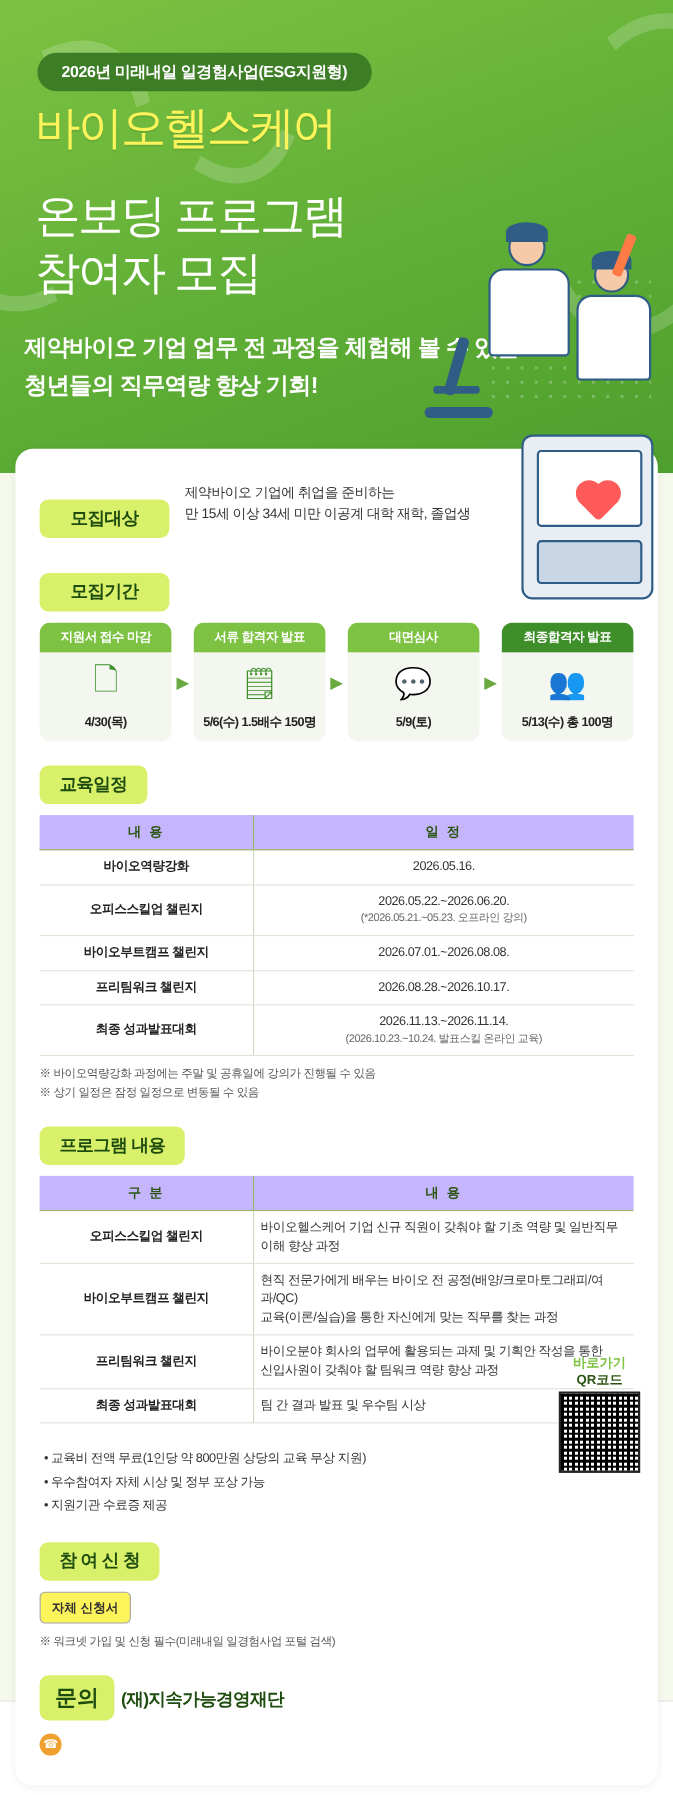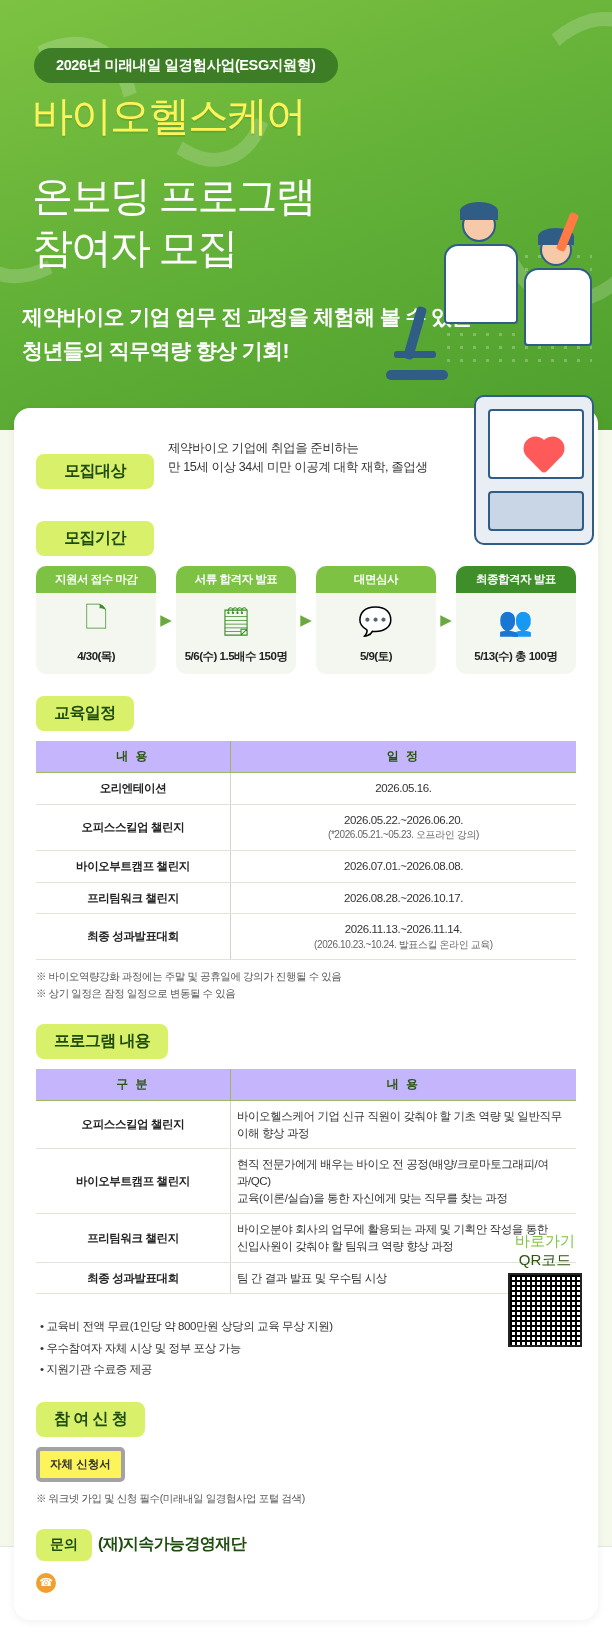--- a/index.html
+++ b/index.html
@@ -158,37 +158,37 @@
   .tbl td.left { text-align: left; }
   .tbl .sub { font-size: 10px; color: #666; display: block; }
 
   .note { font-size: 10.5px; color: #555; line-height: 1.6; margin-top: 8px; letter-spacing: -0.4px; }
 
   .sec { margin-top: 22px; }
   .bullets { font-size: 11.5px; color: #333; line-height: 1.85; margin-top: 10px; padding-left: 4px; letter-spacing: -0.4px; }
 
   
   .apply-row { display: flex; align-items: center; gap: 8px; margin-top: 10px; }
-  .apply-tag { background: #fdf35a; border: 4px solid #a3a3a3; font-size: 11.5px; font-weight: bold; color: #333; padding: 6px 10px; border-radius: 5px; white-space: nowrap; }
+  .apply-tag { background: #fdf35a; border: 1px solid #a3a3a3; font-size: 11.5px; font-weight: bold; color: #333; padding: 6px 10px; border-radius: 5px; white-space: nowrap; }
   .apply-url { flex: 1; border: 1px solid #cfcfcf; border-radius: 5px; padding: 6px 10px; font-size: 11.5px; color: #2a6ebb; background: #fff; }
 
   .qr-wrap { position: absolute; right: 30px; top: 1232px; text-align: center; z-index: 4; }
-  .qr-label { font-size: 15px; font-weight: normal; color: #2b5410; line-height: 1.25; margin-bottom: 3px; }
+  .qr-label { font-size: 12px; font-weight: bold; color: #2b5410; line-height: 1.25; margin-bottom: 3px; }
   .qr-label .t1 { color: #7dc242; }
   .qr {
     width: 74px; height: 74px; background: #ffffff; border: 2px solid #222;
     background-image:
       linear-gradient(90deg,#000 25%,transparent 25%,transparent 50%,#000 50%,#000 75%,transparent 75%),
       linear-gradient(#000 25%,transparent 25%,transparent 50%,#000 50%,#000 75%,transparent 75%);
     background-size: 10px 10px;
   }
 
   
   .contact-title { display: flex; align-items: baseline; gap: 6px; }
-  .contact-title .o { background: #d9f06a; color: #1e4c0f; font-weight: bold; font-size: 14px; padding: 7px 14px; border-radius: 8px; }
+  .contact-title .o { background: #d9f06a; color: #1e4c0f; font-weight: bold; font-size: 20px; padding: 7px 14px; border-radius: 8px; }
   .contact-title .n { font-size: 16px; font-weight: bold; color: #1e4c0f; letter-spacing: -0.6px; }
   .clist { margin-top: 12px; }
   .citem { display: flex; align-items: center; gap: 9px; font-size: 12.5px; color: #222; margin-bottom: 9px; letter-spacing: -0.4px; }
   .cic { width: 20px; height: 20px; border-radius: 50%; display: flex; align-items: center; justify-content: center; font-size: 11px; color: #fff; flex: none; }
   .cic.phone { background: #f0a030; }
 
   
   .footer {
     position: absolute; left: 0; bottom: 0; width: 612px; height: 86px;
     background: #ffffff; border-top: 1px solid #e3e3e3;
@@ -307,21 +307,21 @@
       <span class="pill">교육일정</span>
       <table class="tbl">
         <thead>
           <tr>
             <th class="first">내 용</th>
             <th>일 정</th>
           </tr>
         </thead>
         <tbody>
           <tr>
-            <td class="label">오리엔테이션</td>
+            <td class="label">바이오역량강화</td>
             <td>
               <span>2026.05.16.</span>
             </td>
           </tr>
           <tr>
             <td class="label">오피스스킬업 챌린지</td>
             <td>
               <span>2026.05.22.~2026.06.20.</span>
               <span class="sub">(*2026.05.21.~05.23. 오프라인 강의)</span>
             </td>

